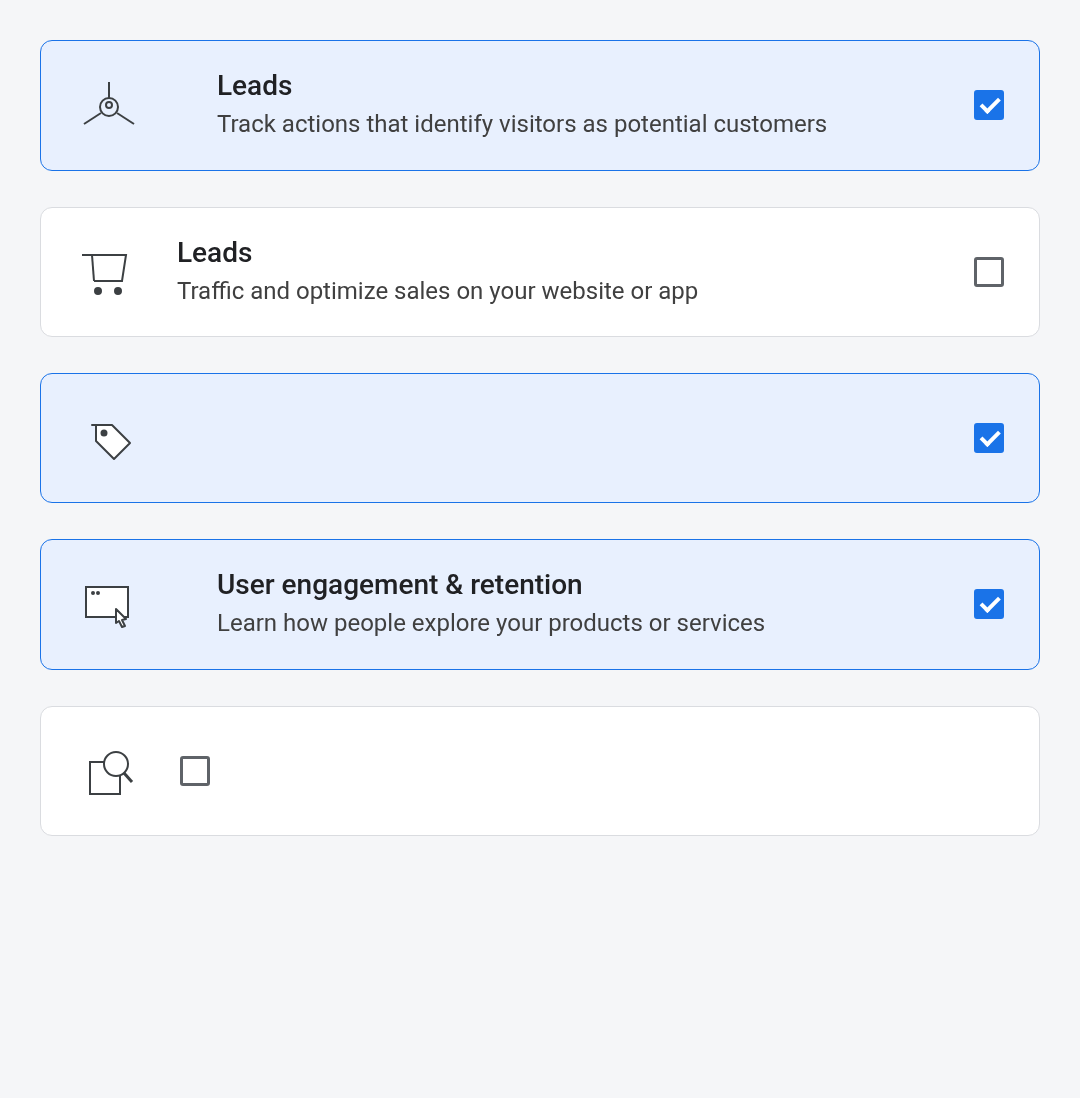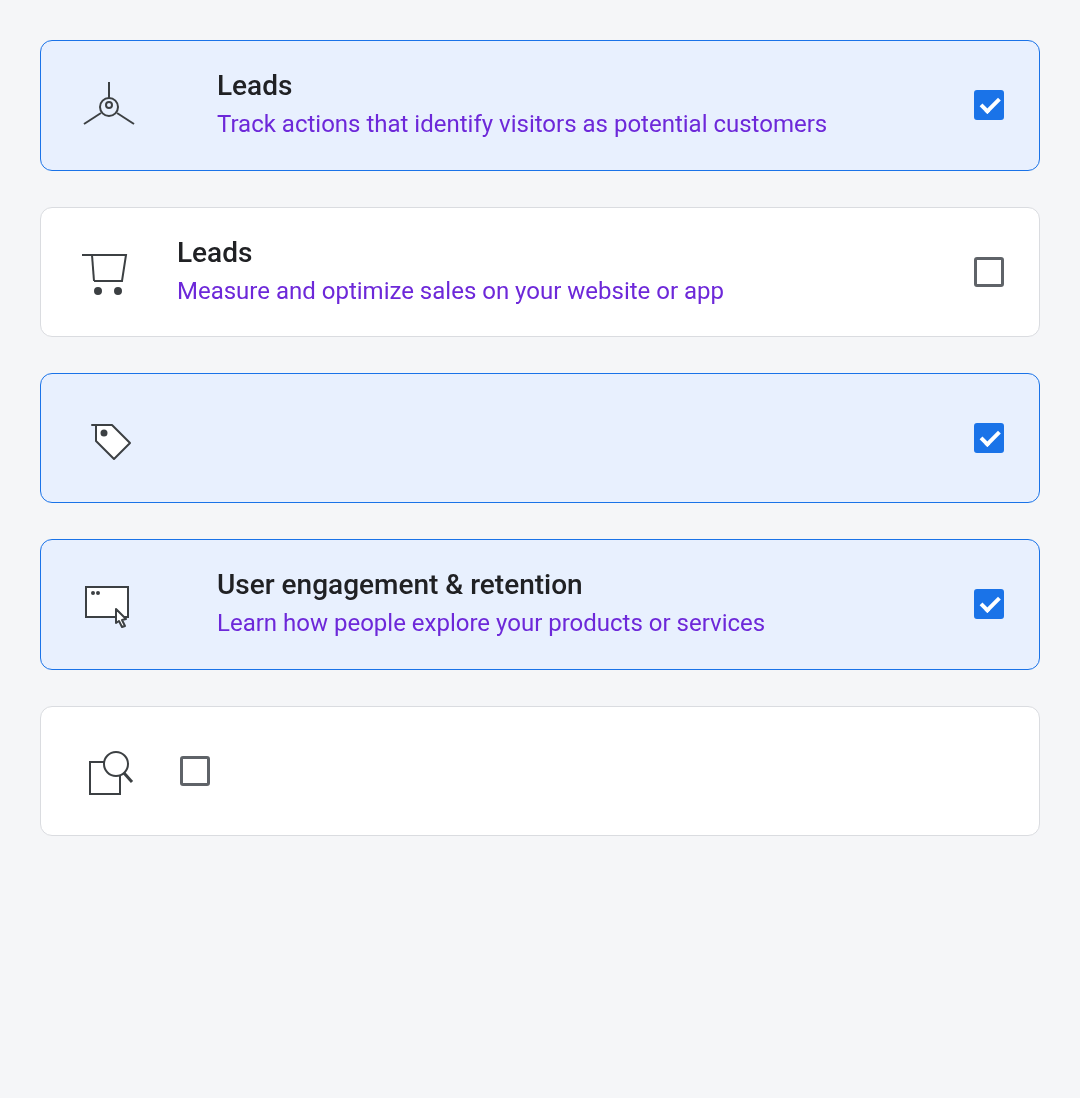--- a/index.html
+++ b/index.html
@@ -42,21 +42,21 @@
       padding-right: 24px;
     }
     .option-title {
       font-size: 28px;
       font-weight: 500;
       color: #202124;
       margin-bottom: 6px;
     }
     .option-description {
       font-size: 24px;
-      color: #6d28d9;
+      color: #404040;
       line-height: 1.4;
     }
     .checkbox-wrap {
       width: 36px;
       height: 36px;
       display: flex;
       align-items: center;
       justify-content: center;
       flex-shrink: 0;
     }
@@ -113,21 +113,21 @@
   <div class="option-icon">
     <svg width="70" height="70" viewBox="0 0 70 70">
       <polyline points="8,18 18,18 52,18 48,44 20,44"></polyline>
       <line x1="18" y1="18" x2="20" y2="44"></line>
       <circle cx="24" cy="54" r="3" fill="#3c4043"></circle>
       <circle cx="44" cy="54" r="3" fill="#3c4043"></circle>
     </svg>
   </div>
   <div class="option-text">
     <div class="option-title">Leads</div>
-    <div class="option-description">Measure and optimize sales on your website or app</div>
+    <div class="option-description">Traffic and optimize sales on your website or app</div>
   </div>
   <div class="checkbox-wrap">
     <div class="checkbox"></div>
   </div>
 </div>
 
 <div class="option-card selected">
   <div class="option-icon">
     <svg width="70" height="70" viewBox="0 0 70 70">
       <path d="M 18 22 L 38 22 L 56 40 L 40 56 L 22 38 L 22 22 Z" stroke-linejoin="round" fill="#ffffff"></path>

